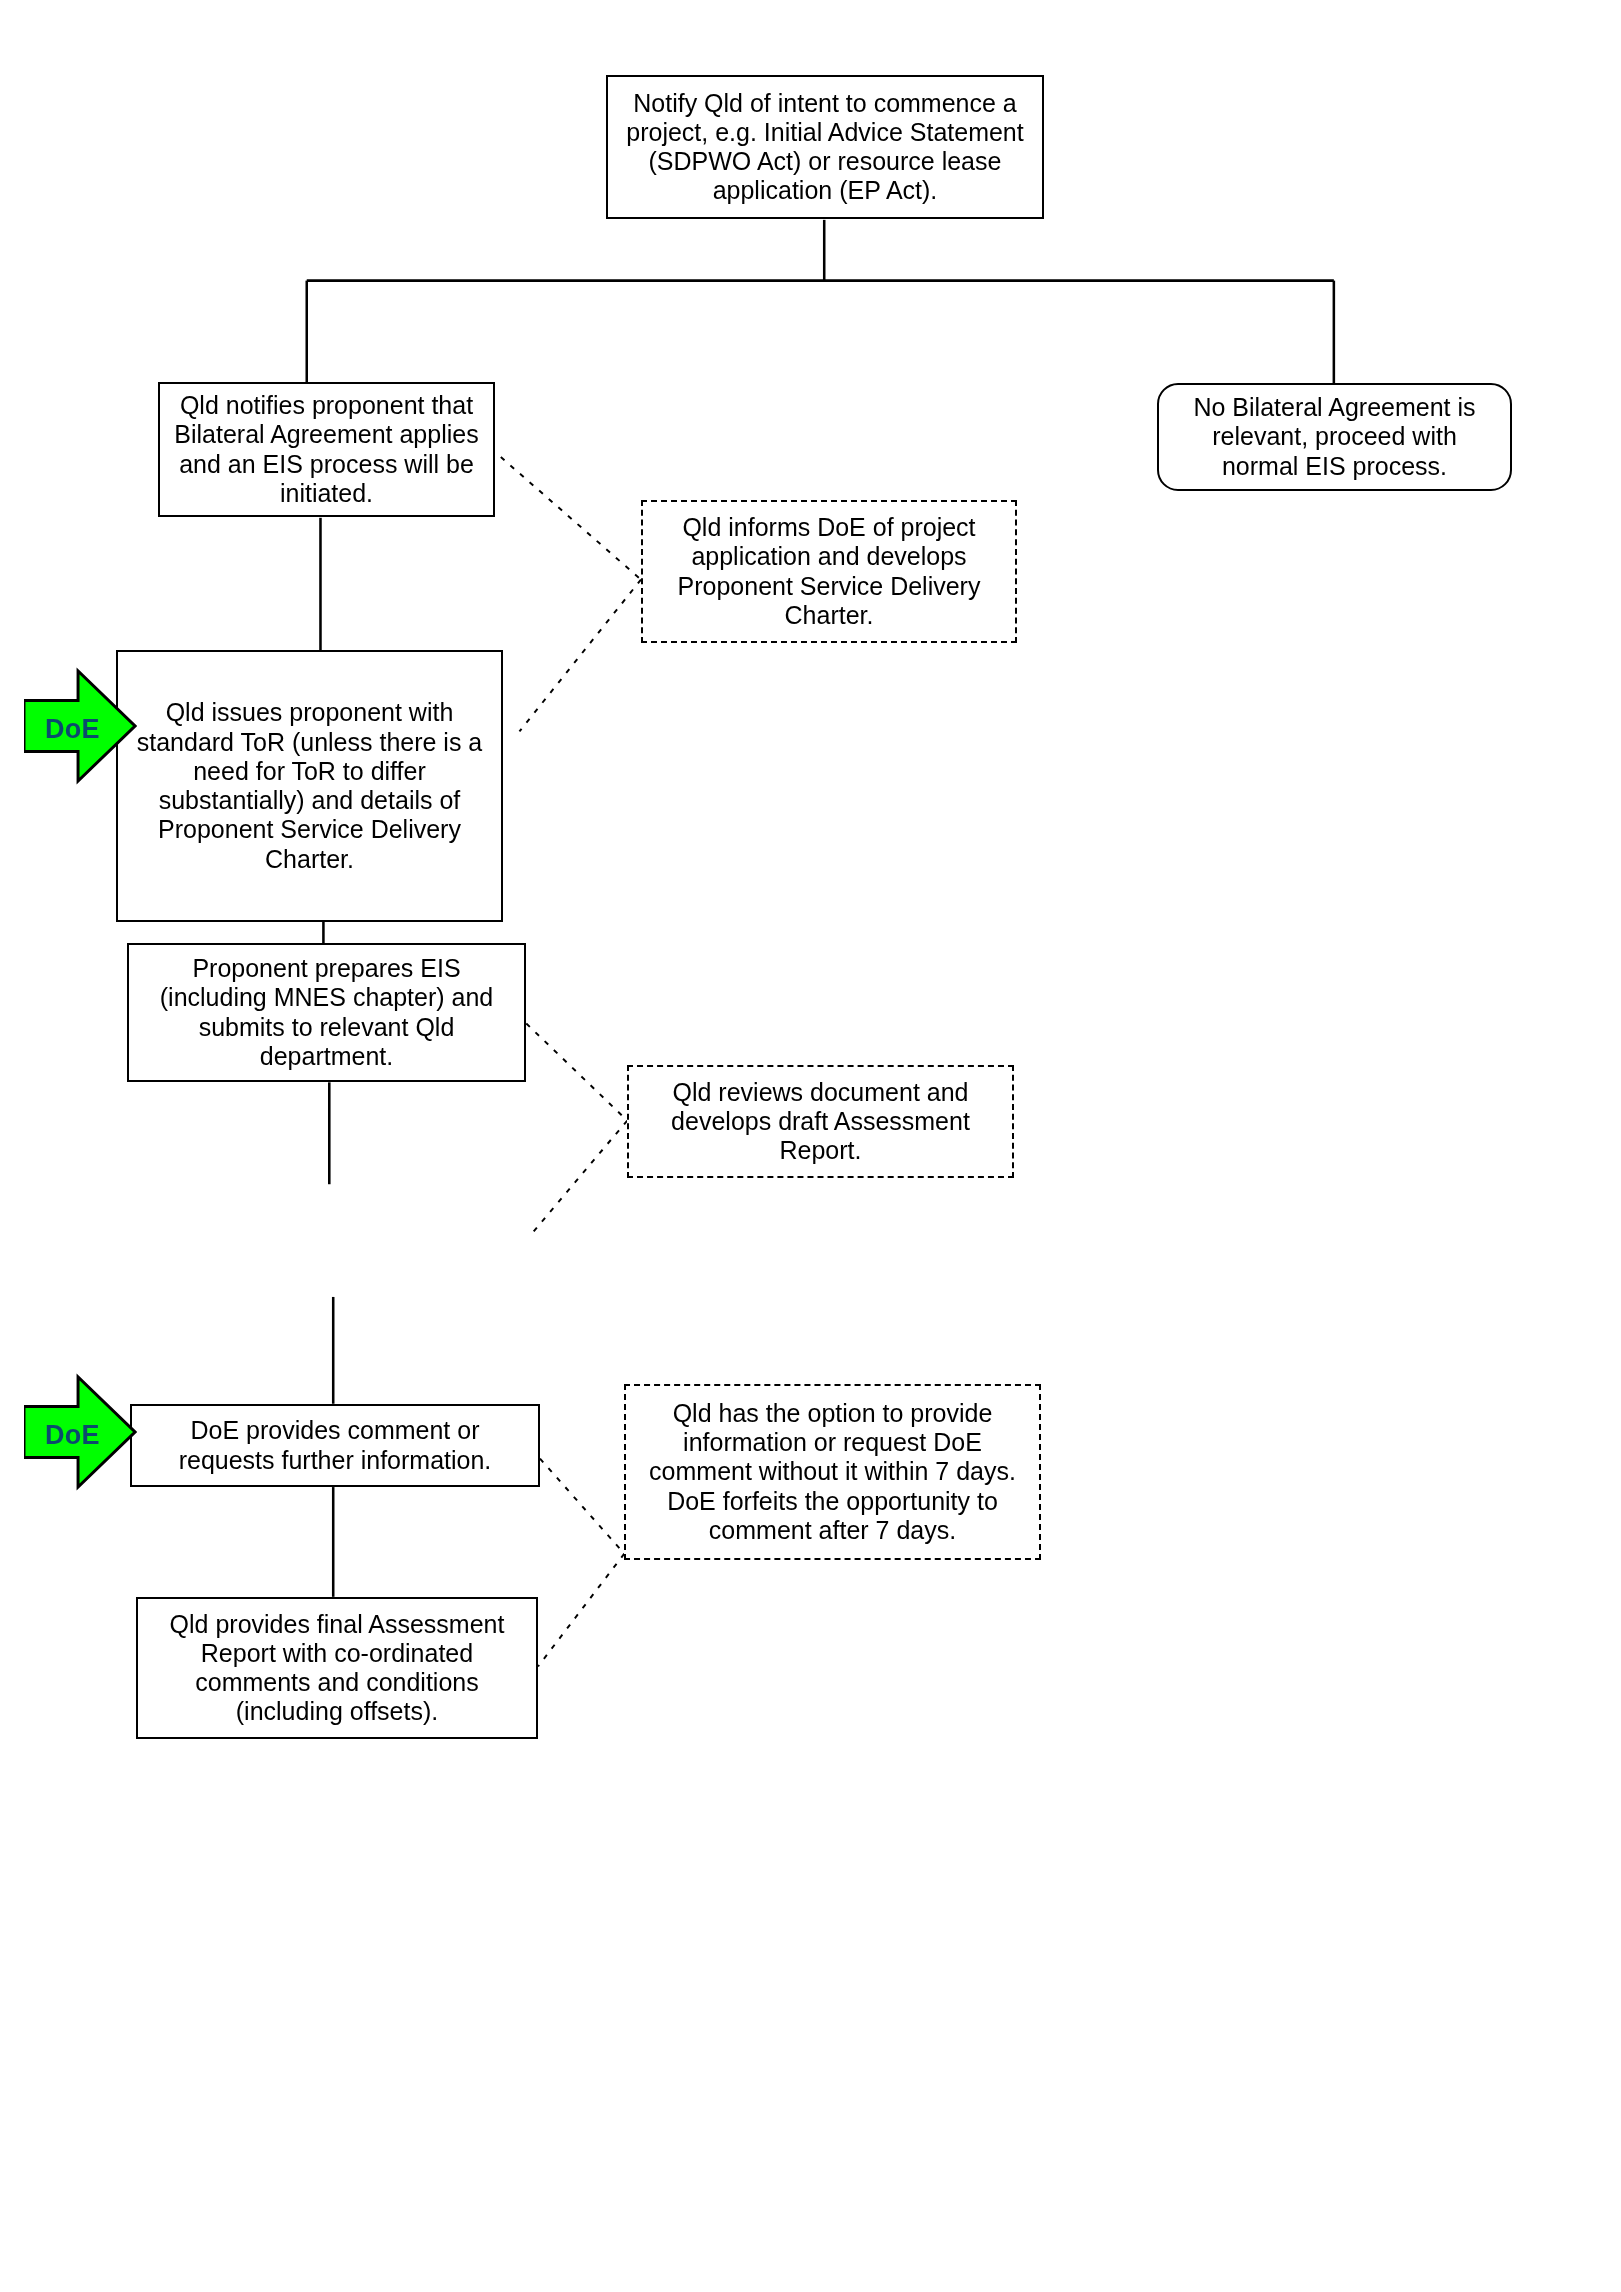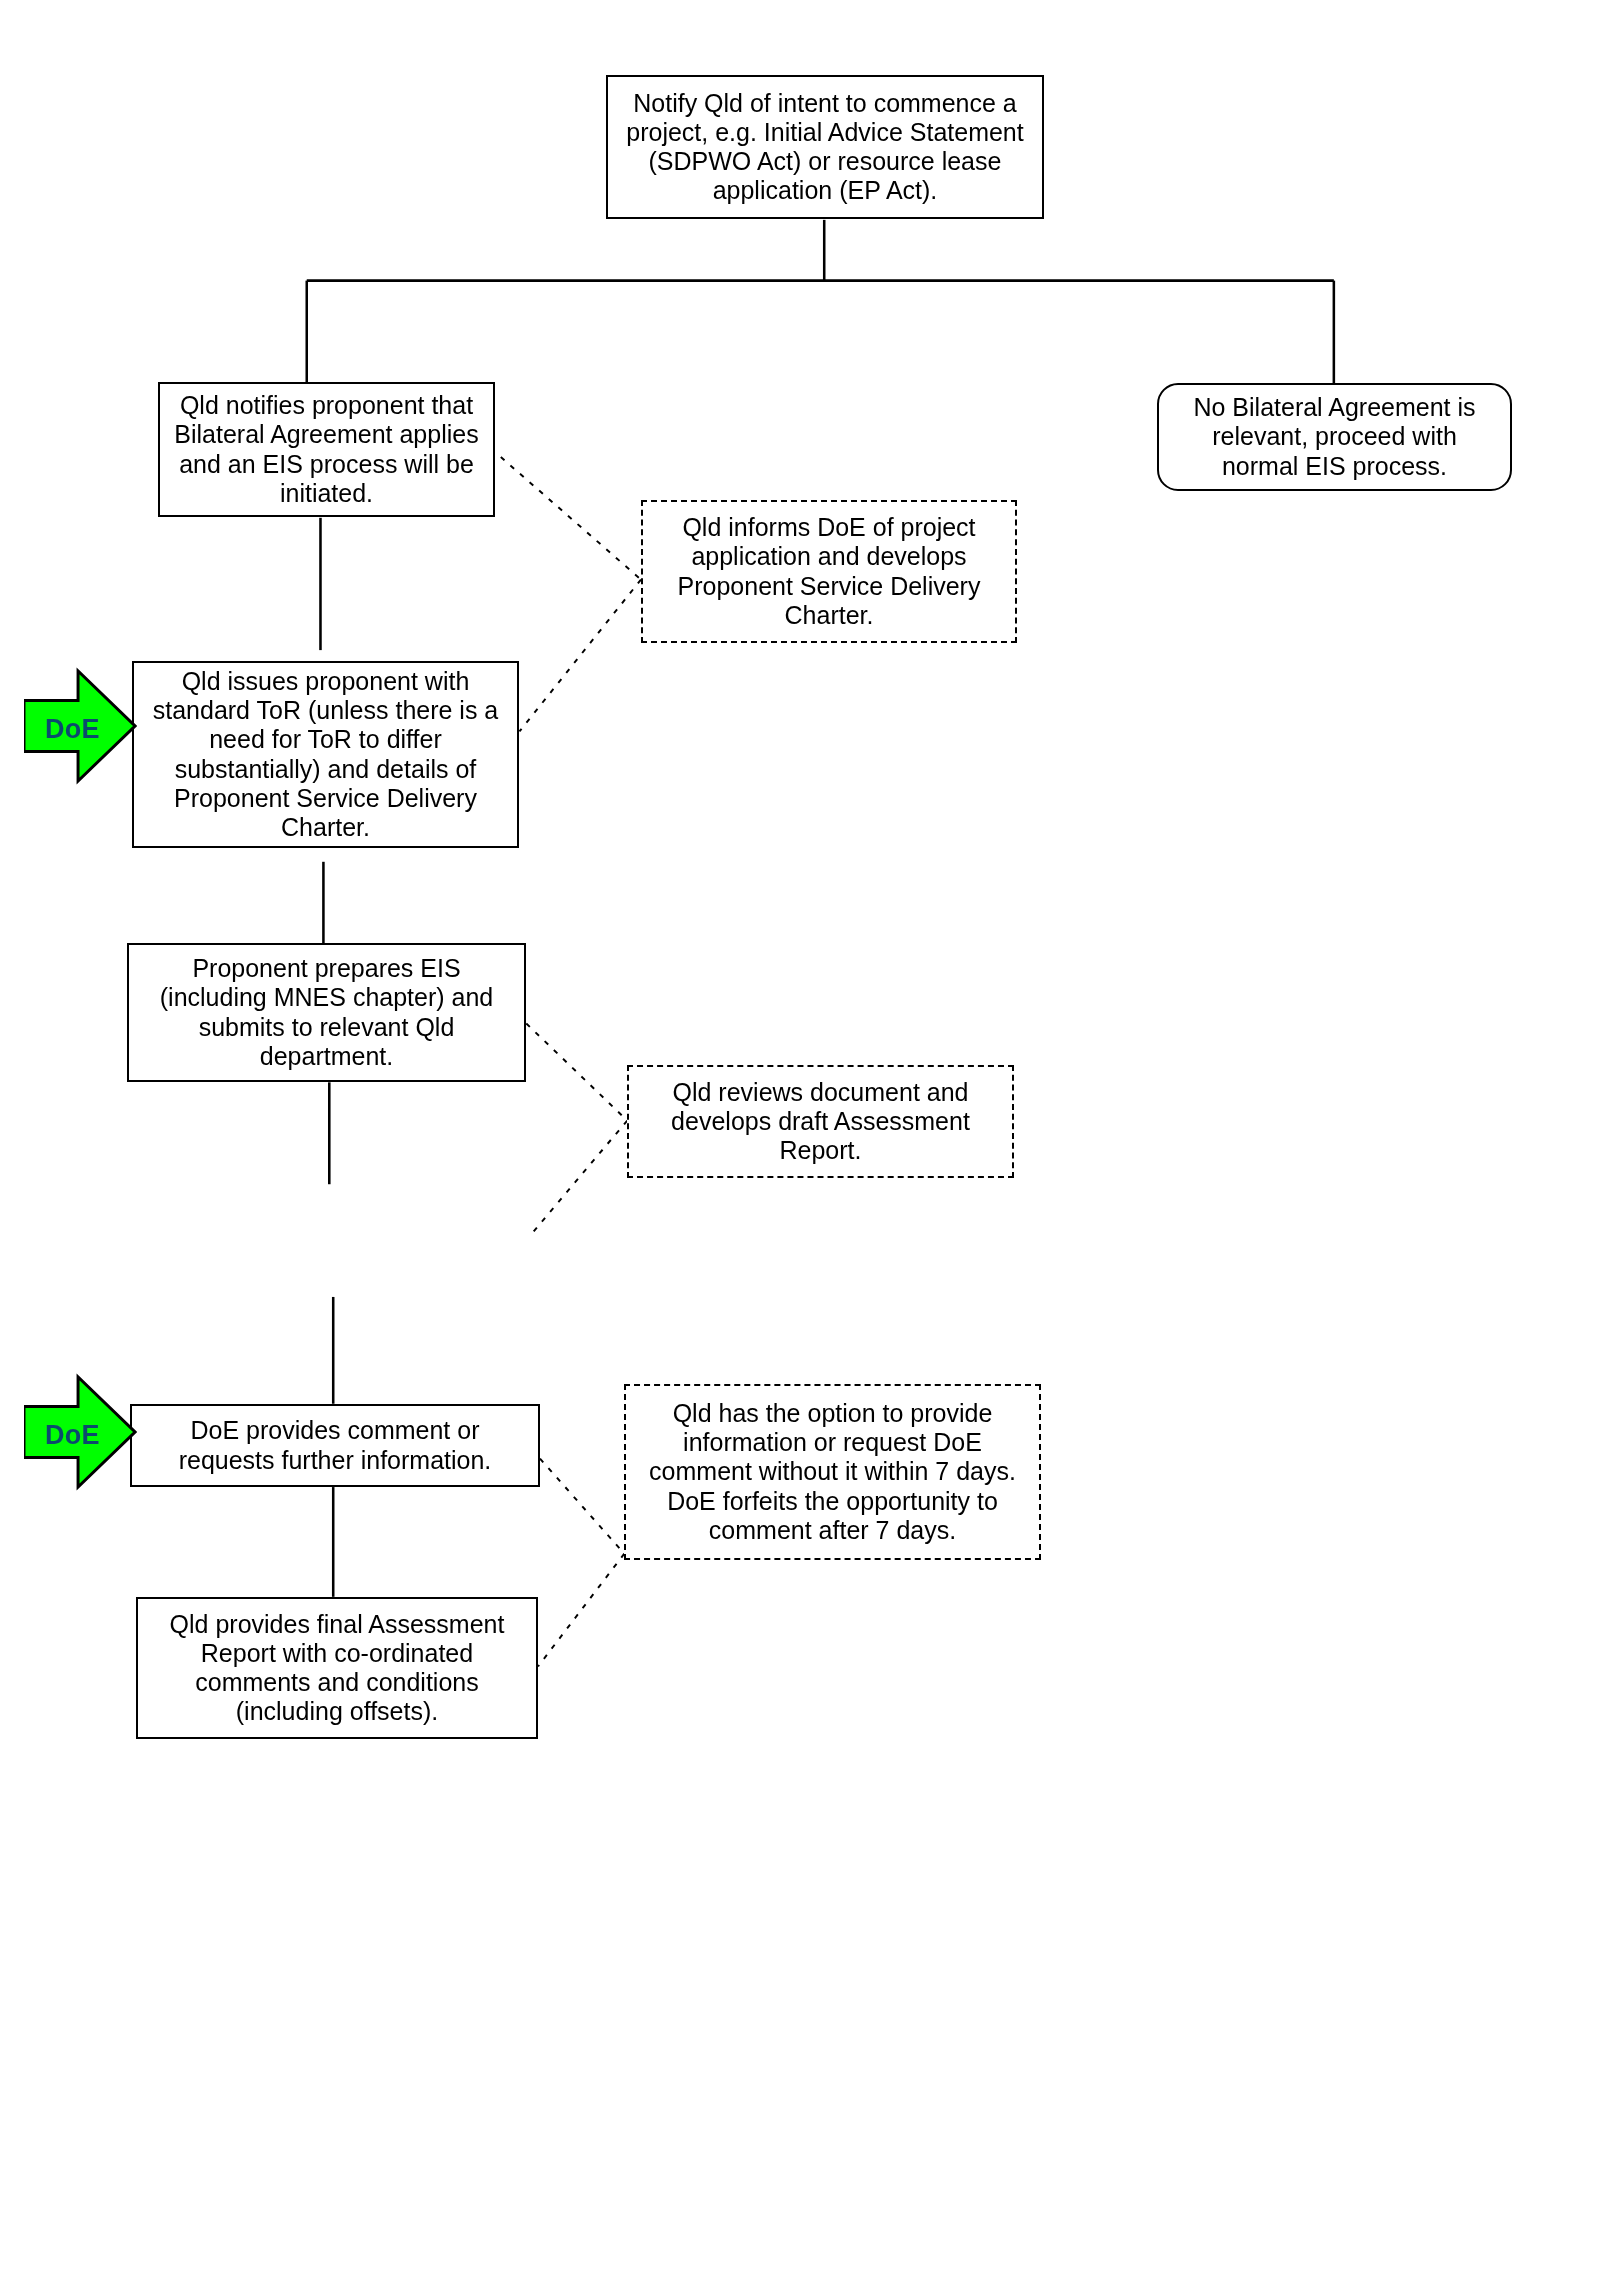--- a/index.html
+++ b/index.html
@@ -103,21 +103,21 @@
       <span class="txt">No Bilateral Agreement is
 relevant, proceed with
 normal EIS process.</span>
     </div>
     <div class="node dotted-box" style="left: 641px; top: 500px; width: 376px; height: 143px;">
       <span class="txt">Qld informs DoE of project
 application and develops
 Proponent Service Delivery
 Charter.</span>
     </div>
-    <div class="node solid-box" style="left: 132px; top: 650px; width: 387px; height: 187px; margin-top: 11px;">
+    <div class="node solid-box" style="left: 116px; top: 650px; width: 387px; height: 272px;">
       <span class="txt">Qld issues proponent with
 standard ToR (unless there is a
 need for ToR to differ
 substantially) and details of
 Proponent Service Delivery
 Charter.</span>
     </div>
     <div class="node solid-box" style="left: 127px; top: 943px; width: 399px; height: 139px;">
       <span class="txt">Proponent prepares EIS
 (including MNES chapter) and

